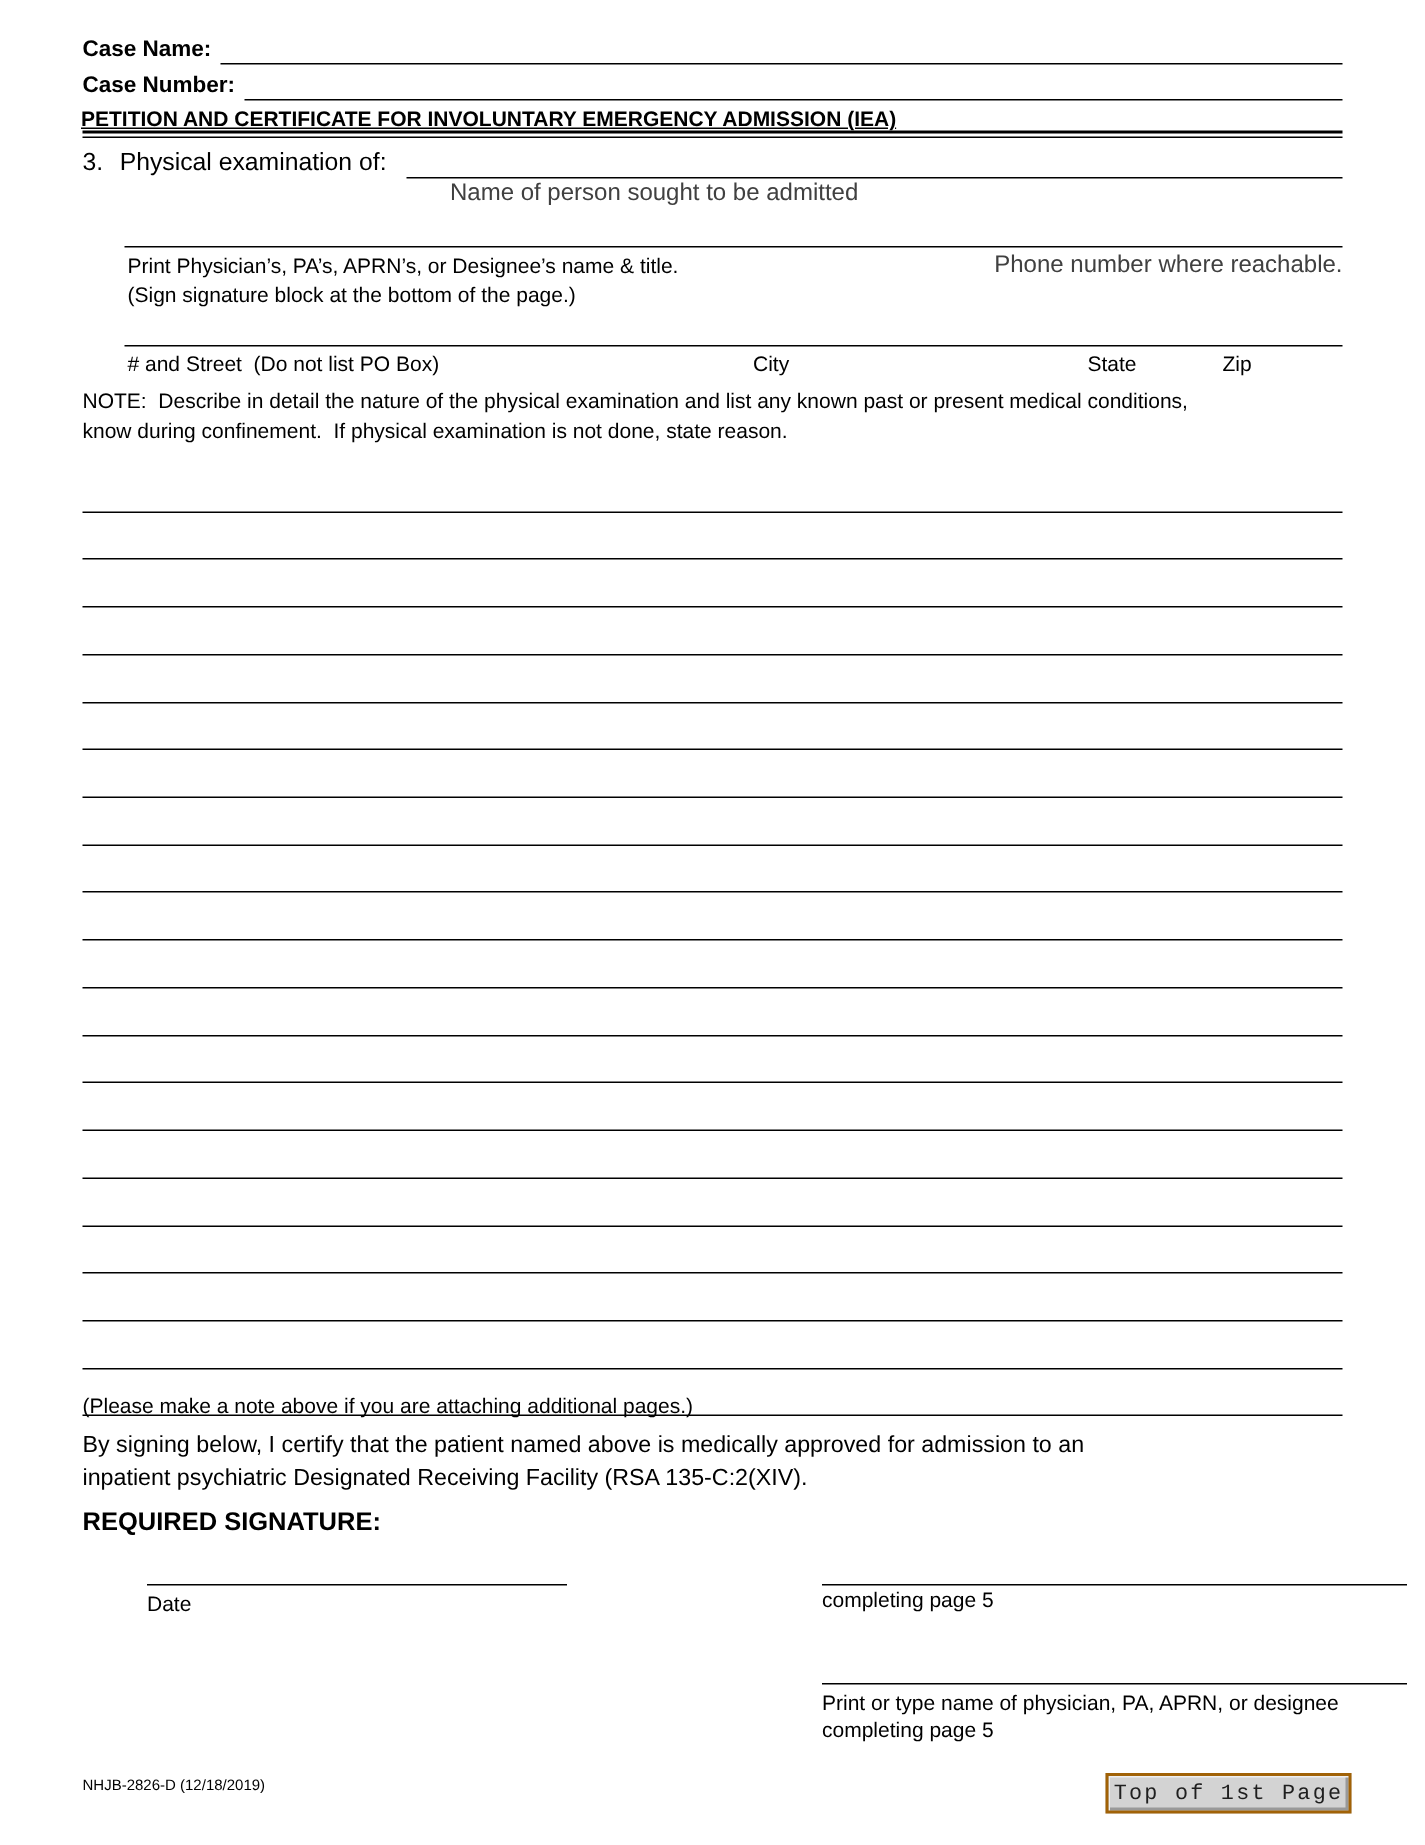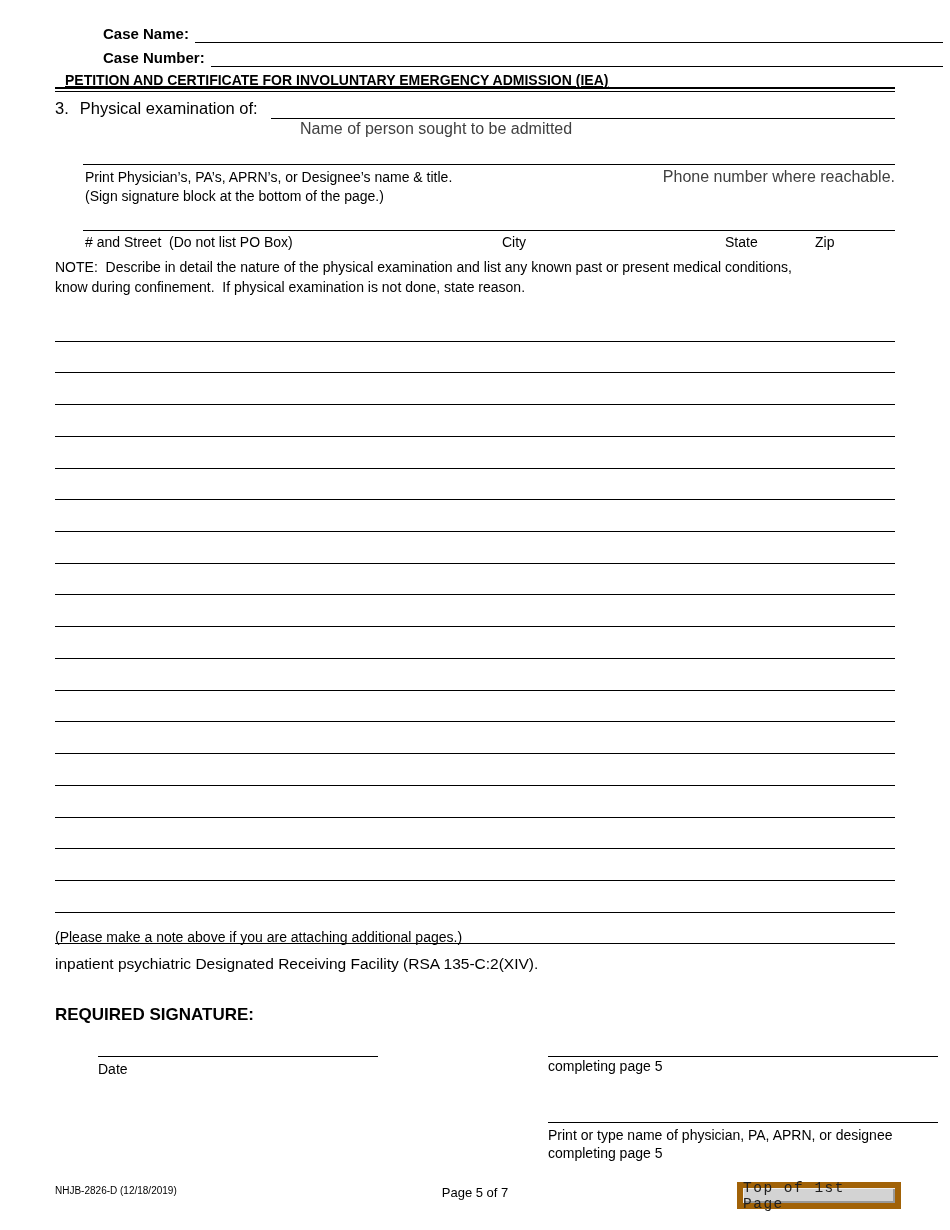--- a/index.html
+++ b/index.html
@@ -6,25 +6,25 @@
   .page {
     position: relative;
     width: 950px;
     height: 1230px;
     background: #ffffff;
     font-family: "Liberation Sans", sans-serif;
     color: #000;
     overflow: hidden;
   }
   
-  .flex-row { position: absolute; display: flex; align-items: center; margin-left: 48px; }
+  .flex-row { position: absolute; display: flex; align-items: flex-start; }
   .lbl-bold { font-weight: bold; font-size: 15px; line-height: 19px; white-space: nowrap; }
   .fill { flex: 1; border-bottom: 1.7px solid #000; height: 19px; margin-left: 6px; }
 
-  .title-wrap { position: absolute; left: 65px; top: 71px; width: 840px; }
+  .title-wrap { position: absolute; left: 54px; top: 71px; width: 840px; }
   .form-title { font-weight: bold; font-size: 14px; line-height: 17px; text-decoration: underline; white-space: nowrap; }
   .rule { position: absolute; left: 55px; width: 840px; }
   .rule-1 { top: 87px; border-top: 2px solid #000; }
   .rule-2 { top: 91px; border-top: 1.5px solid #000; }
 
   .sec3-row { position: absolute; left: 55px; top: 97px; width: 840px; display: flex; align-items: flex-end; font-size: 16.5px; line-height: 21px; }
   .sec3-num { margin-right: 11px; }
   .sec3-line { flex: 1; border-bottom: 1.7px solid #000; height: 21px; margin-left: 13px; }
 
   .caption { font-size: 16px; line-height: 18px; color: #404040; }
@@ -53,21 +53,21 @@
   .sig-block { position: absolute; margin-left: 43px; }
   .sig-line { height: 16px; border-bottom: 1.8px solid #000; }
   .sig-caption { margin-top: 3px; font-size: 14px; line-height: 18px; }
 
   .footer-form { position: absolute; left: 55px; top: 1185px; font-size: 10px; }
   .footer-page { position: absolute; left: 0; top: 1185px; width: 100%; text-align: center; font-size: 13px; }
 
   .top-btn {
     position: absolute; left: 737px; top: 1182px; width: 164px; height: 27px;
     background: #d3d3d3;
-    border: 6px solid #a16207;
+    border: 2px solid #a16207;
     box-shadow: inset 1px 1px 0 #efefef, inset -2px -2px 0 #999;
     display: flex; align-items: center; justify-content: center;
     font-family: "Liberation Mono", monospace;
     font-size: 14.5px; letter-spacing: 1.5px; color: #1f1f1f;
     box-sizing: border-box;
     cursor: pointer;
   }
 </style>
 </head>
 <body>
@@ -136,20 +136,21 @@
       <div class="writing-line"></div>
       <div class="writing-line"></div>
       <div class="writing-line"></div>
       <div class="writing-line"></div>
       <div class="writing-line"></div>
     </div>
 
   <div class="attach-note">(Please make a note above if you are attaching additional pages.)</div>
 
   <div class="certify">
+    <div>By signing below, I certify that the patient named above is medically approved for admission to an</div>
     <div>inpatient psychiatric Designated Receiving Facility (RSA 135-C:2(XIV).</div>
   </div>
 
   <div class="req-sig">REQUIRED SIGNATURE:</div>
 
   <div class="sig-block" style="left:55px; top:1040px; width:280px;">
     <div class="sig-line"></div>
     <div class="sig-caption">Date</div>
   </div>
 
@@ -158,16 +159,15 @@
     <div class="sig-caption" style="margin-top:0;">completing page 5</div>
   </div>
 
   <div class="sig-block" style="left:505px; top:1106px; width:390px;">
     <div class="sig-line"></div>
     <div class="sig-caption">Print or type name of physician, PA, APRN, or designee</div>
     <div class="sig-caption" style="margin-top:0;">completing page 5</div>
   </div>
 
   <div class="footer-form">NHJB-2826-D (12/18/2019)</div>
-  <div class="footer-page">Page 5 of 7</div>
   <div class="top-btn">Top of 1st Page</div>
 
 </div>
 
 </body></html>

